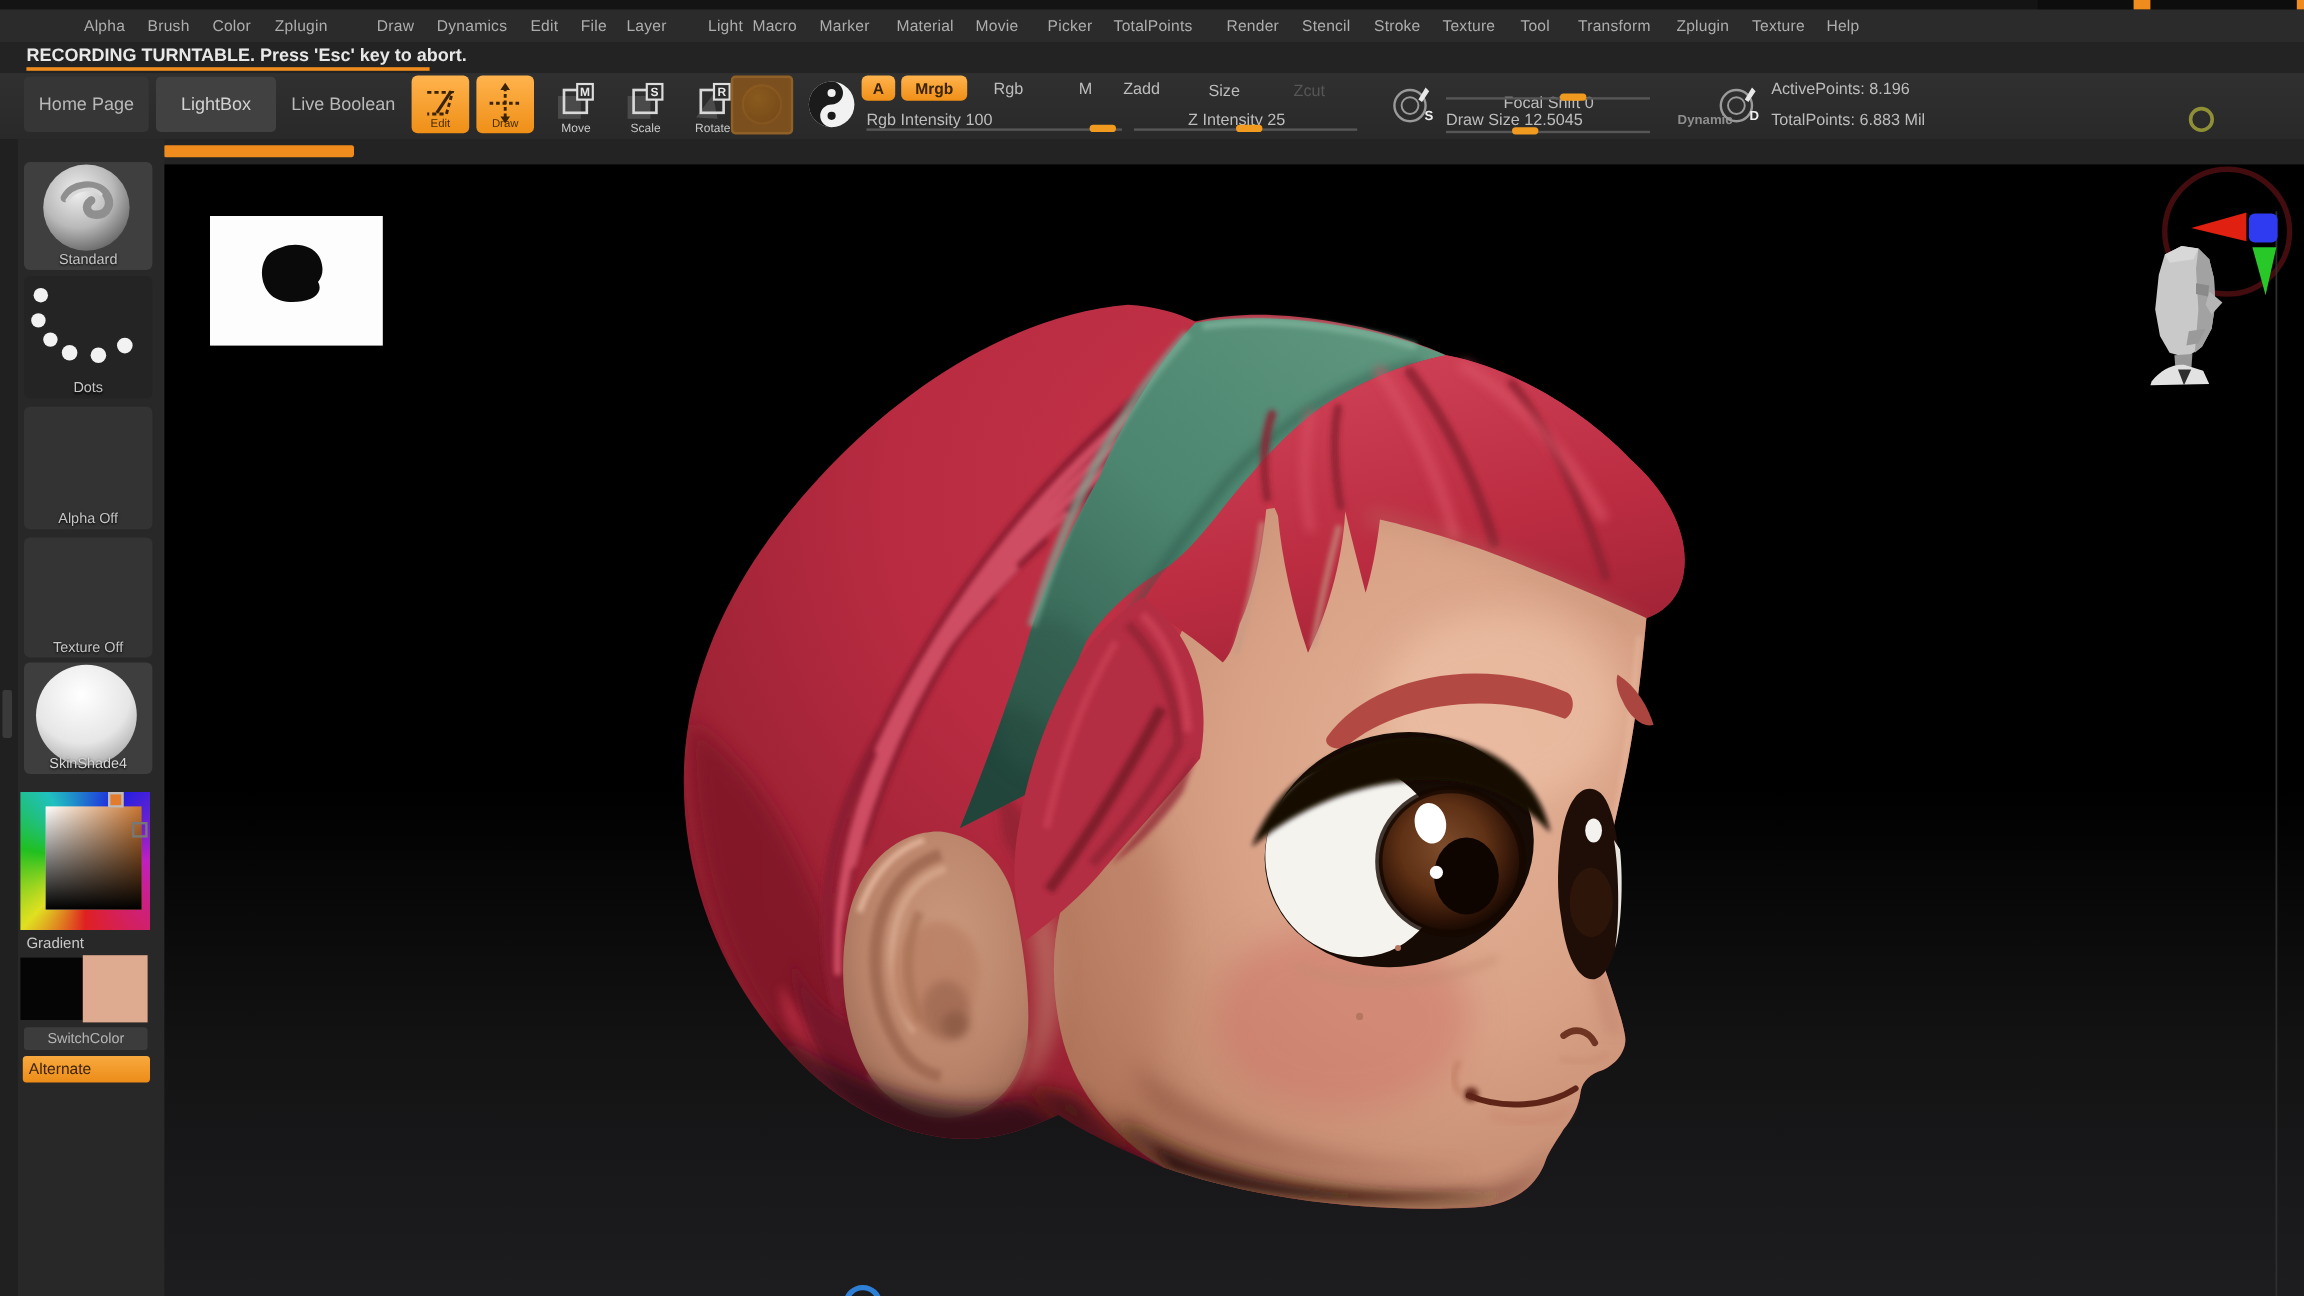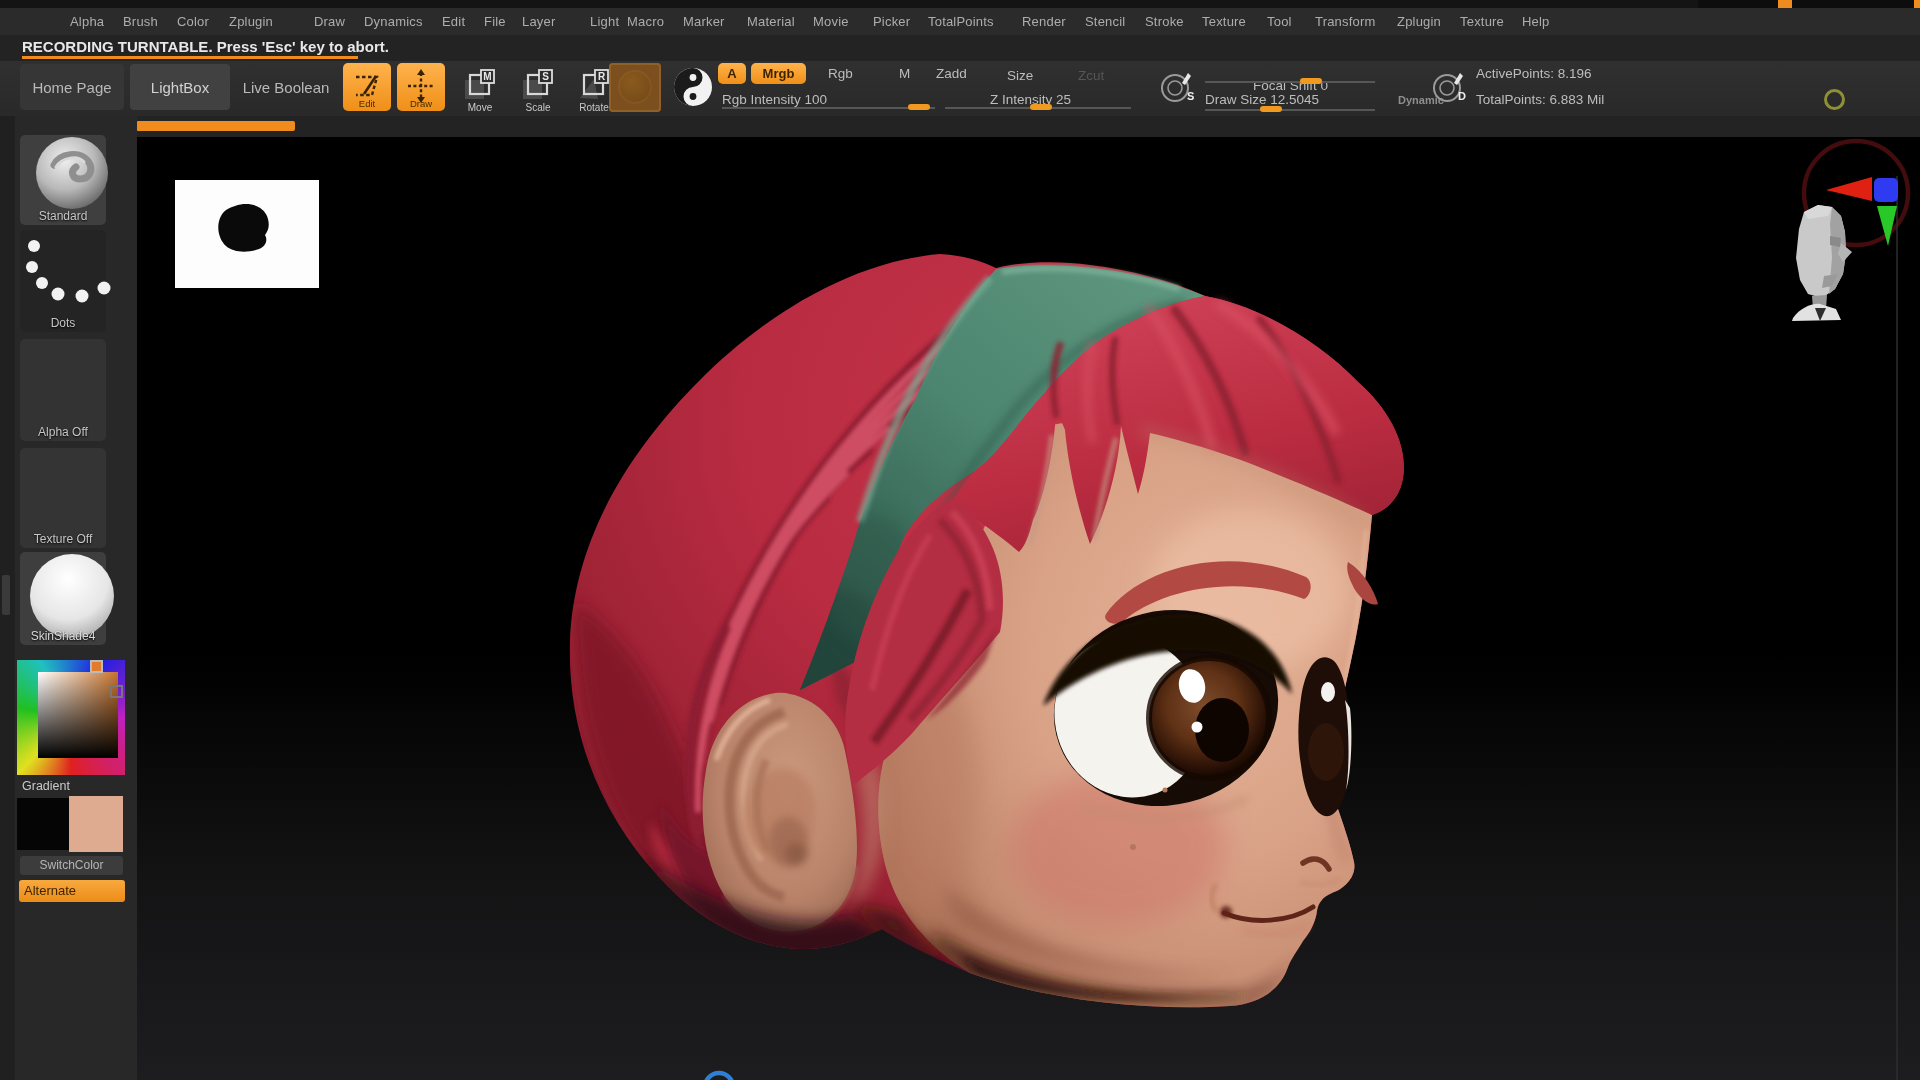--- a/index.html
+++ b/index.html
@@ -17,21 +17,21 @@
   .obtn{position:absolute;background:linear-gradient(#ffb34d,#ef8f17);border-radius:5px;}
   .olabel{position:absolute;width:100%;text-align:center;bottom:2px;font-size:9.5px;color:#4a2c00;}
   .icolabel{position:absolute;text-align:center;font-size:10px;color:#c9c9c9;}
   .stext{position:absolute;font-size:13.5px;color:#bdbdbd;}
   .strack{position:absolute;height:2px;background:#565656;}
   .shandle{position:absolute;height:6px;width:22px;border-radius:3px;background:#f09a20;}
   #substrip{left:0;top:116px;width:1920px;height:21px;background:#232323;}
   #progress{left:136px;top:5px;width:159px;height:10px;background:#f08b1d;border-radius:2px;}
   #sidebar{left:0;top:116px;width:137px;height:964px;background:#282828;}
   #sideedge{left:0;top:116px;width:15px;height:964px;background:#202020;}
-  .tile{position:absolute;left:20px;width:86px;border-radius:5px;}
+  .tile{position:absolute;left:20px;width:107px;border-radius:5px;}
   .tlabel{position:absolute;width:100%;text-align:center;font-size:12px;color:#c6c6c6;bottom:2px;text-shadow:0 1px 2px #000;}
   #canvas{left:137px;top:137px;width:1783px;height:943px;
      background:linear-gradient(180deg,#000 0%,#000 55%,#131314 78%,#1d1d20 100%);}
   #alphabox{left:38px;top:43px;width:144px;height:108px;background:#fdfdfd;}
 </style>
 </head>
 <body>
 <div id="topstrip" class="abs"></div>
 <div class="abs" style="left:1698px;top:0;width:218px;height:8px;background:#0d0d0d;"></div>
 <div class="abs" style="left:1778px;top:0;width:14px;height:8px;background:#ef8c1d;"></div>

